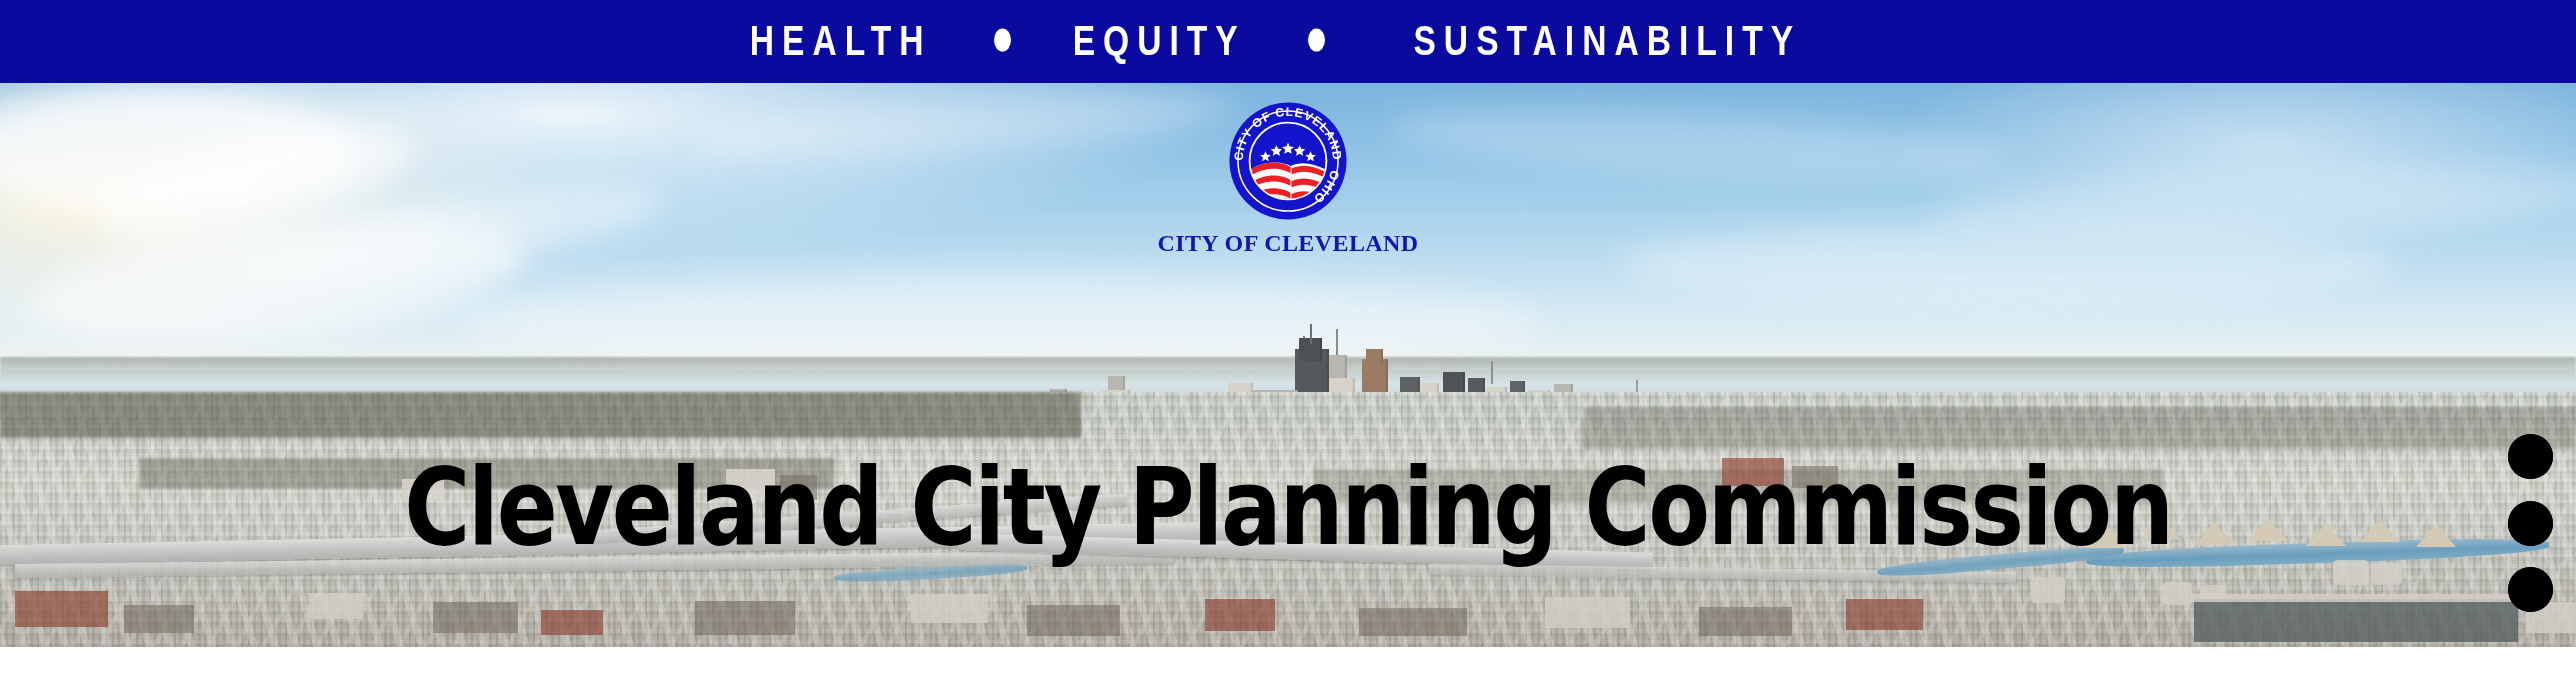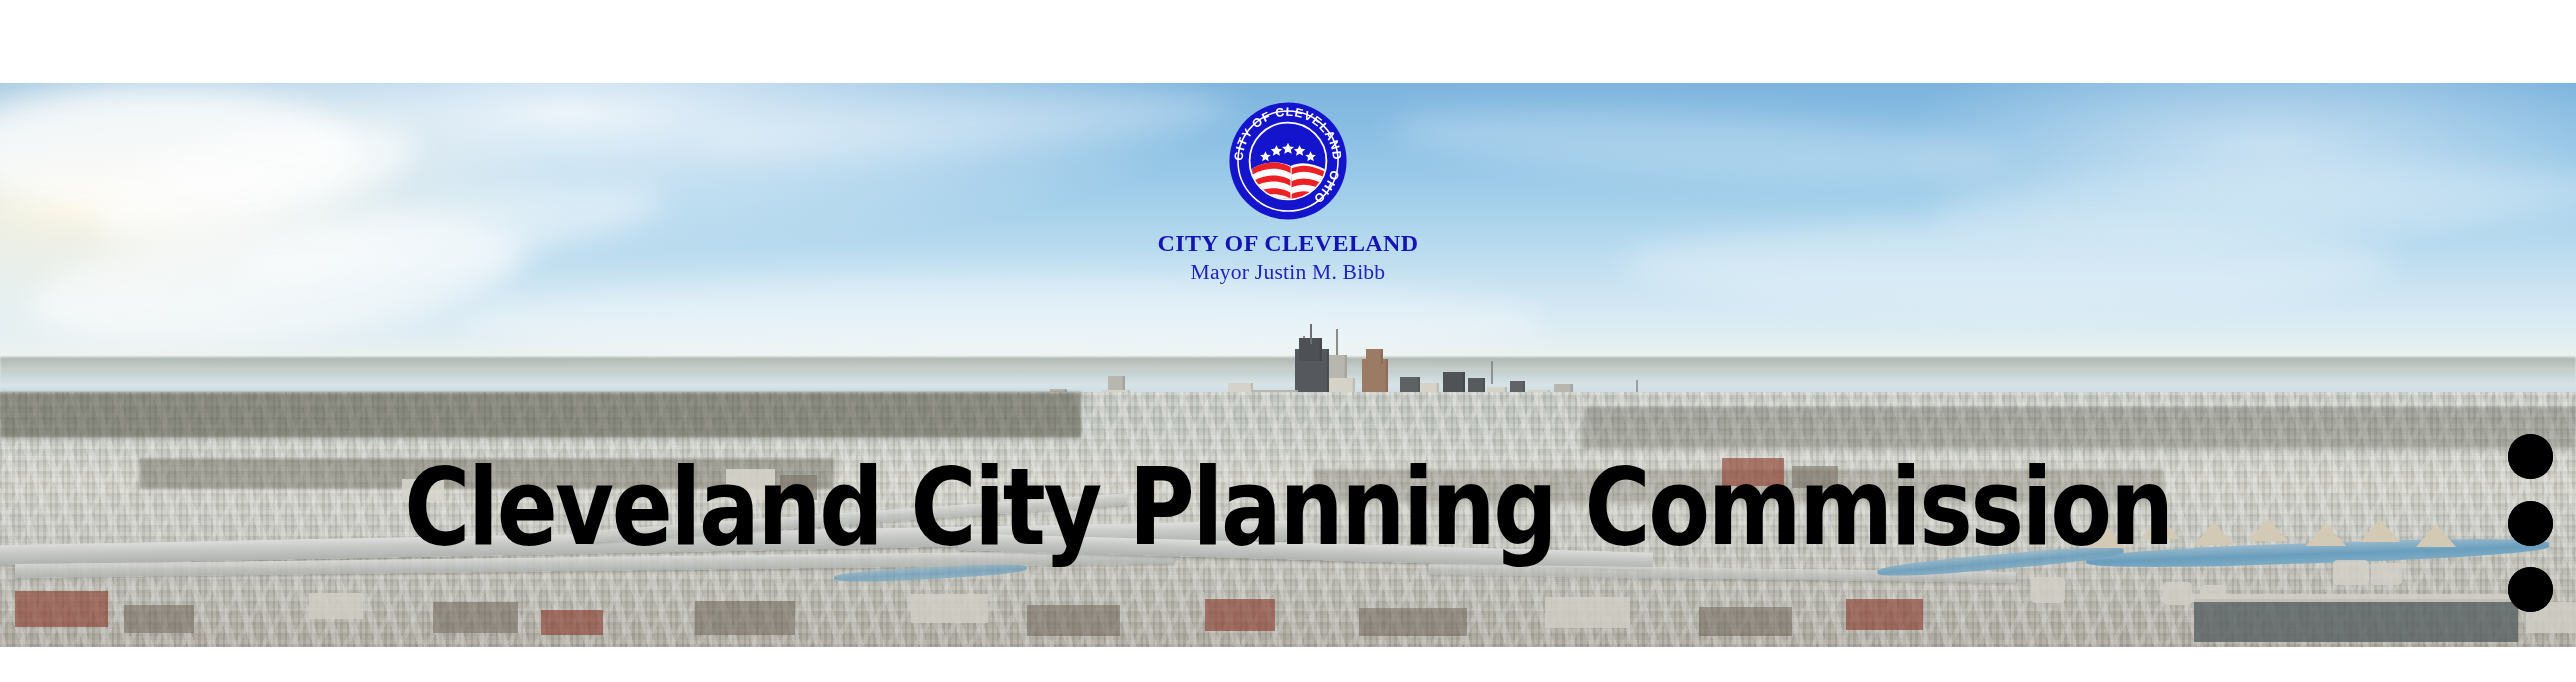--- a/index.html
+++ b/index.html
@@ -282,20 +282,29 @@
     left: 0; top: 647px;
     width: 2576px; height: 35px;
     background: #ffffff;
   }
 </style>
 </head>
 <body>
 
 <div id="page">
 
+  <div id="topbar">
+    <div id="topbar-inner">
+      <span class="tagline-word">HEALTH</span>
+      <span class="tagline-dot"></span>
+      <span class="tagline-word">EQUITY</span>
+      <span class="tagline-dot"></span>
+      <span class="tagline-word">SUSTAINABILITY</span>
+    </div>
+  </div>
 
   <div id="hero">
 
     <div class="sky"></div>
     <div class="cloud c1"></div>
     <div class="cloud c2"></div>
     <div class="cloud c3"></div>
     <div class="cloud c4"></div>
     <div class="cloud c5"></div>
     <div class="cloud c6"></div>
@@ -435,21 +444,20 @@
               <path d="M42,133 C70,117 96,125 104,131 L104,141 C96,135 70,127 42,143 Z" fill="#ed2024"></path>
               <path d="M42,154 C70,138 96,146 104,152 L104,162 C96,156 70,148 42,164 Z" fill="#ed2024"></path>
               <path d="M106,112 C124,104 142,108 162,118 L162,128 C142,118 124,114 106,122 Z" fill="#ed2024"></path>
               <path d="M106,133 C124,125 142,129 161,139 L161,149 C142,139 124,135 106,143 Z" fill="#ed2024"></path>
               <path d="M106,154 C124,146 142,150 160,160 L160,170 C142,160 124,156 106,164 Z" fill="#ed2024"></path>
             </g>
           </g>
         </svg>
       </div>
       <div class="city-name">CITY OF CLEVELAND</div>
-      <div class="mayor-name">Mayor Justin M. Bibb</div>
     </div>
 
     <div id="main-title">Cleveland City Planning Commission</div>
 
     <div id="social">
       <div class="social-btn">
         <svg viewBox="0 0 58 58" xmlns="http://www.w3.org/2000/svg">
           <defs>
             <mask id="ytmask">
               <rect x="0" y="0" width="58" height="58" fill="#fff"></rect>

